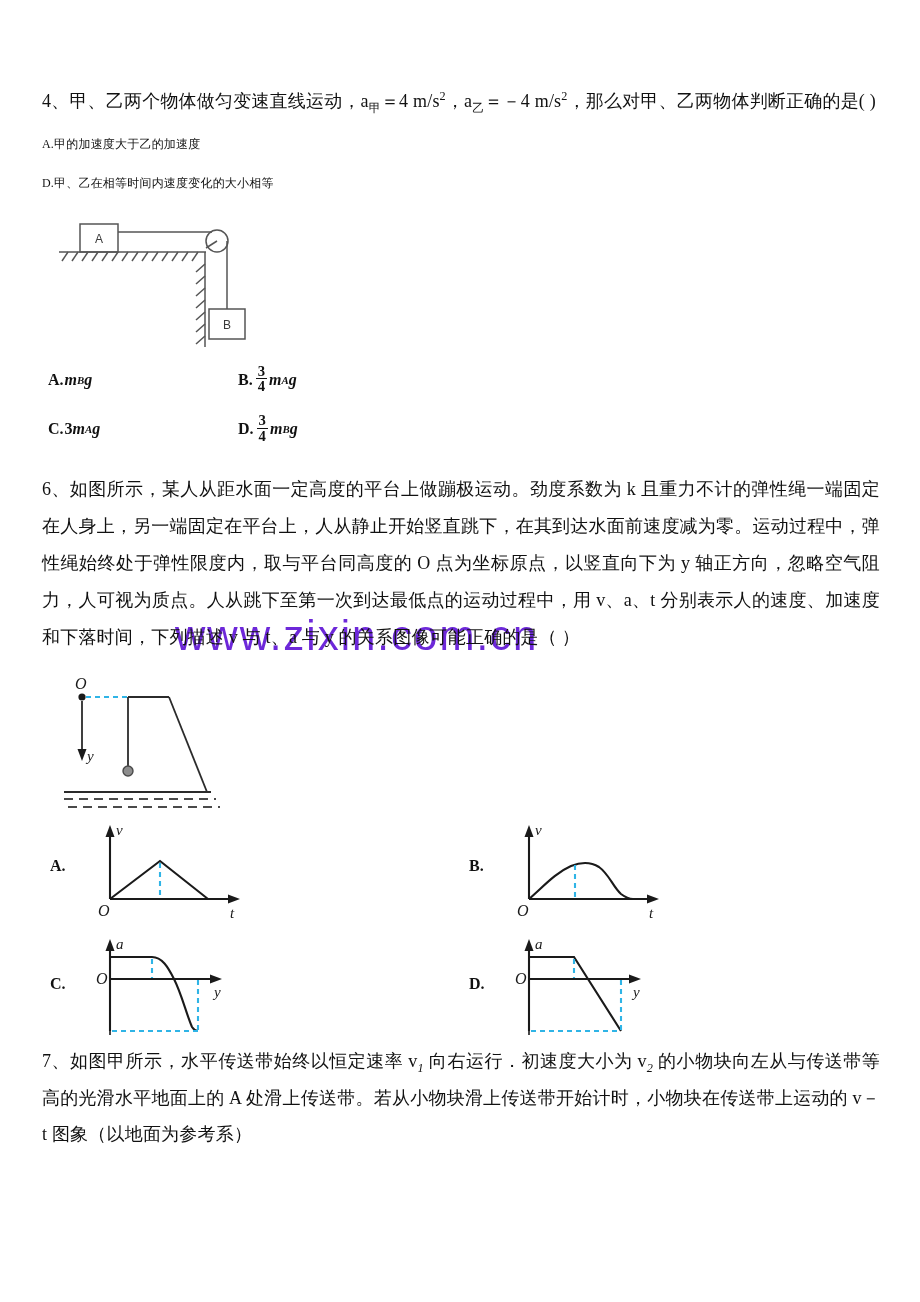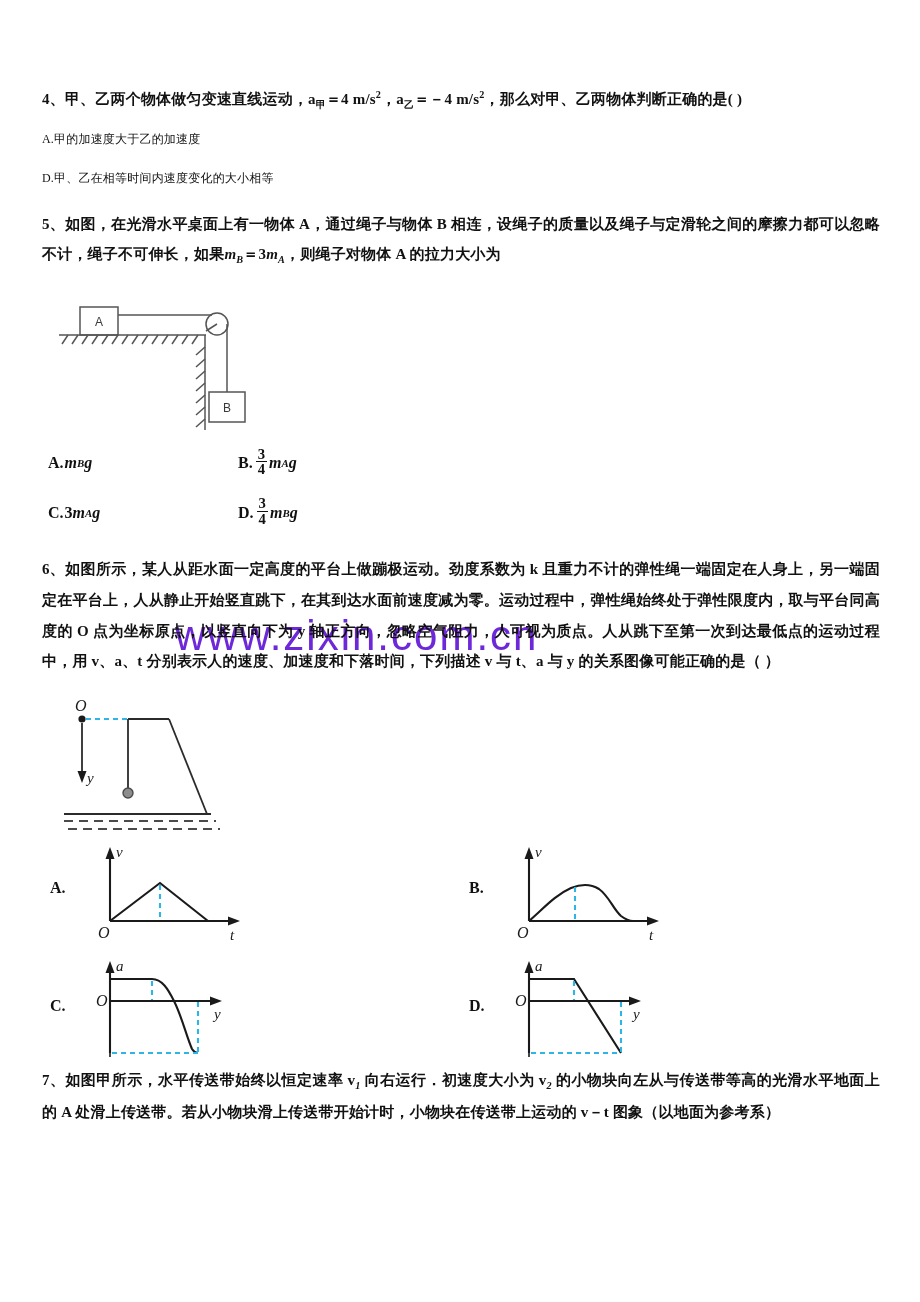--- a/index.html
+++ b/index.html
@@ -32,23 +32,23 @@
     pointer-events: none;
     user-select: none;
     z-index: 0;
   }
   .content {
     position: relative;
     z-index: 2;
     padding: 88px 40px 0 42px;
   }
   .qline {
-    font-size: 15px;
+    font-size: 18px;
     line-height: 1.35;
-    font-weight: 700;
+    font-weight: 400;
     margin: 0 0 20px 0;
     letter-spacing: 0.2px;
     text-align: justify;
   }
   .opt {
     font-size: 12px;
     font-weight: 400;
     margin: 0 0 22px 0;
     letter-spacing: 0.2px;
   }
@@ -149,23 +149,20 @@
 
   <div class="content">
 
     <div class="qline">
       <span>4、甲、乙两个物体做匀变速直线运动，a</span><span class="subup">甲</span><span>＝4 m/s</span><span class="sup">2</span><span>，a</span><span class="subup">乙</span><span>＝－4 m/s</span><span class="sup">2</span><span>，那么对甲、乙两物体判断正确的是(       )</span>
     </div>
 
     <div class="opt">A.甲的加速度大于乙的加速度</div>
     <div class="opt">D.甲、乙在相等时间内速度变化的大小相等</div>
 
-    <div class="qline q5">
-      <span>5、如图，在光滑水平桌面上有一物体 A，通过绳子与物体 B 相连，设绳子的质量以及绳子与定滑轮之间的摩擦力都可以忽略不计，绳子不可伸长，如果</span><span class="mi">m</span><span class="sub">B</span><span>＝3</span><span class="mi">m</span><span class="sub">A</span><span>，则绳子对物体 A 的拉力大小为</span>
-    </div>
 
     <div class="fig-pulley">
       <svg width="230" height="135" viewBox="0 0 230 135">
 
         <line x1="5" y1="38" x2="152" y2="38" class="dgray"></line>
 
         <g class="dgray">
           <line x1="8" y1="47" x2="14" y2="38"></line>
           <line x1="18" y1="47" x2="24" y2="38"></line>
           <line x1="28" y1="47" x2="34" y2="38"></line>

